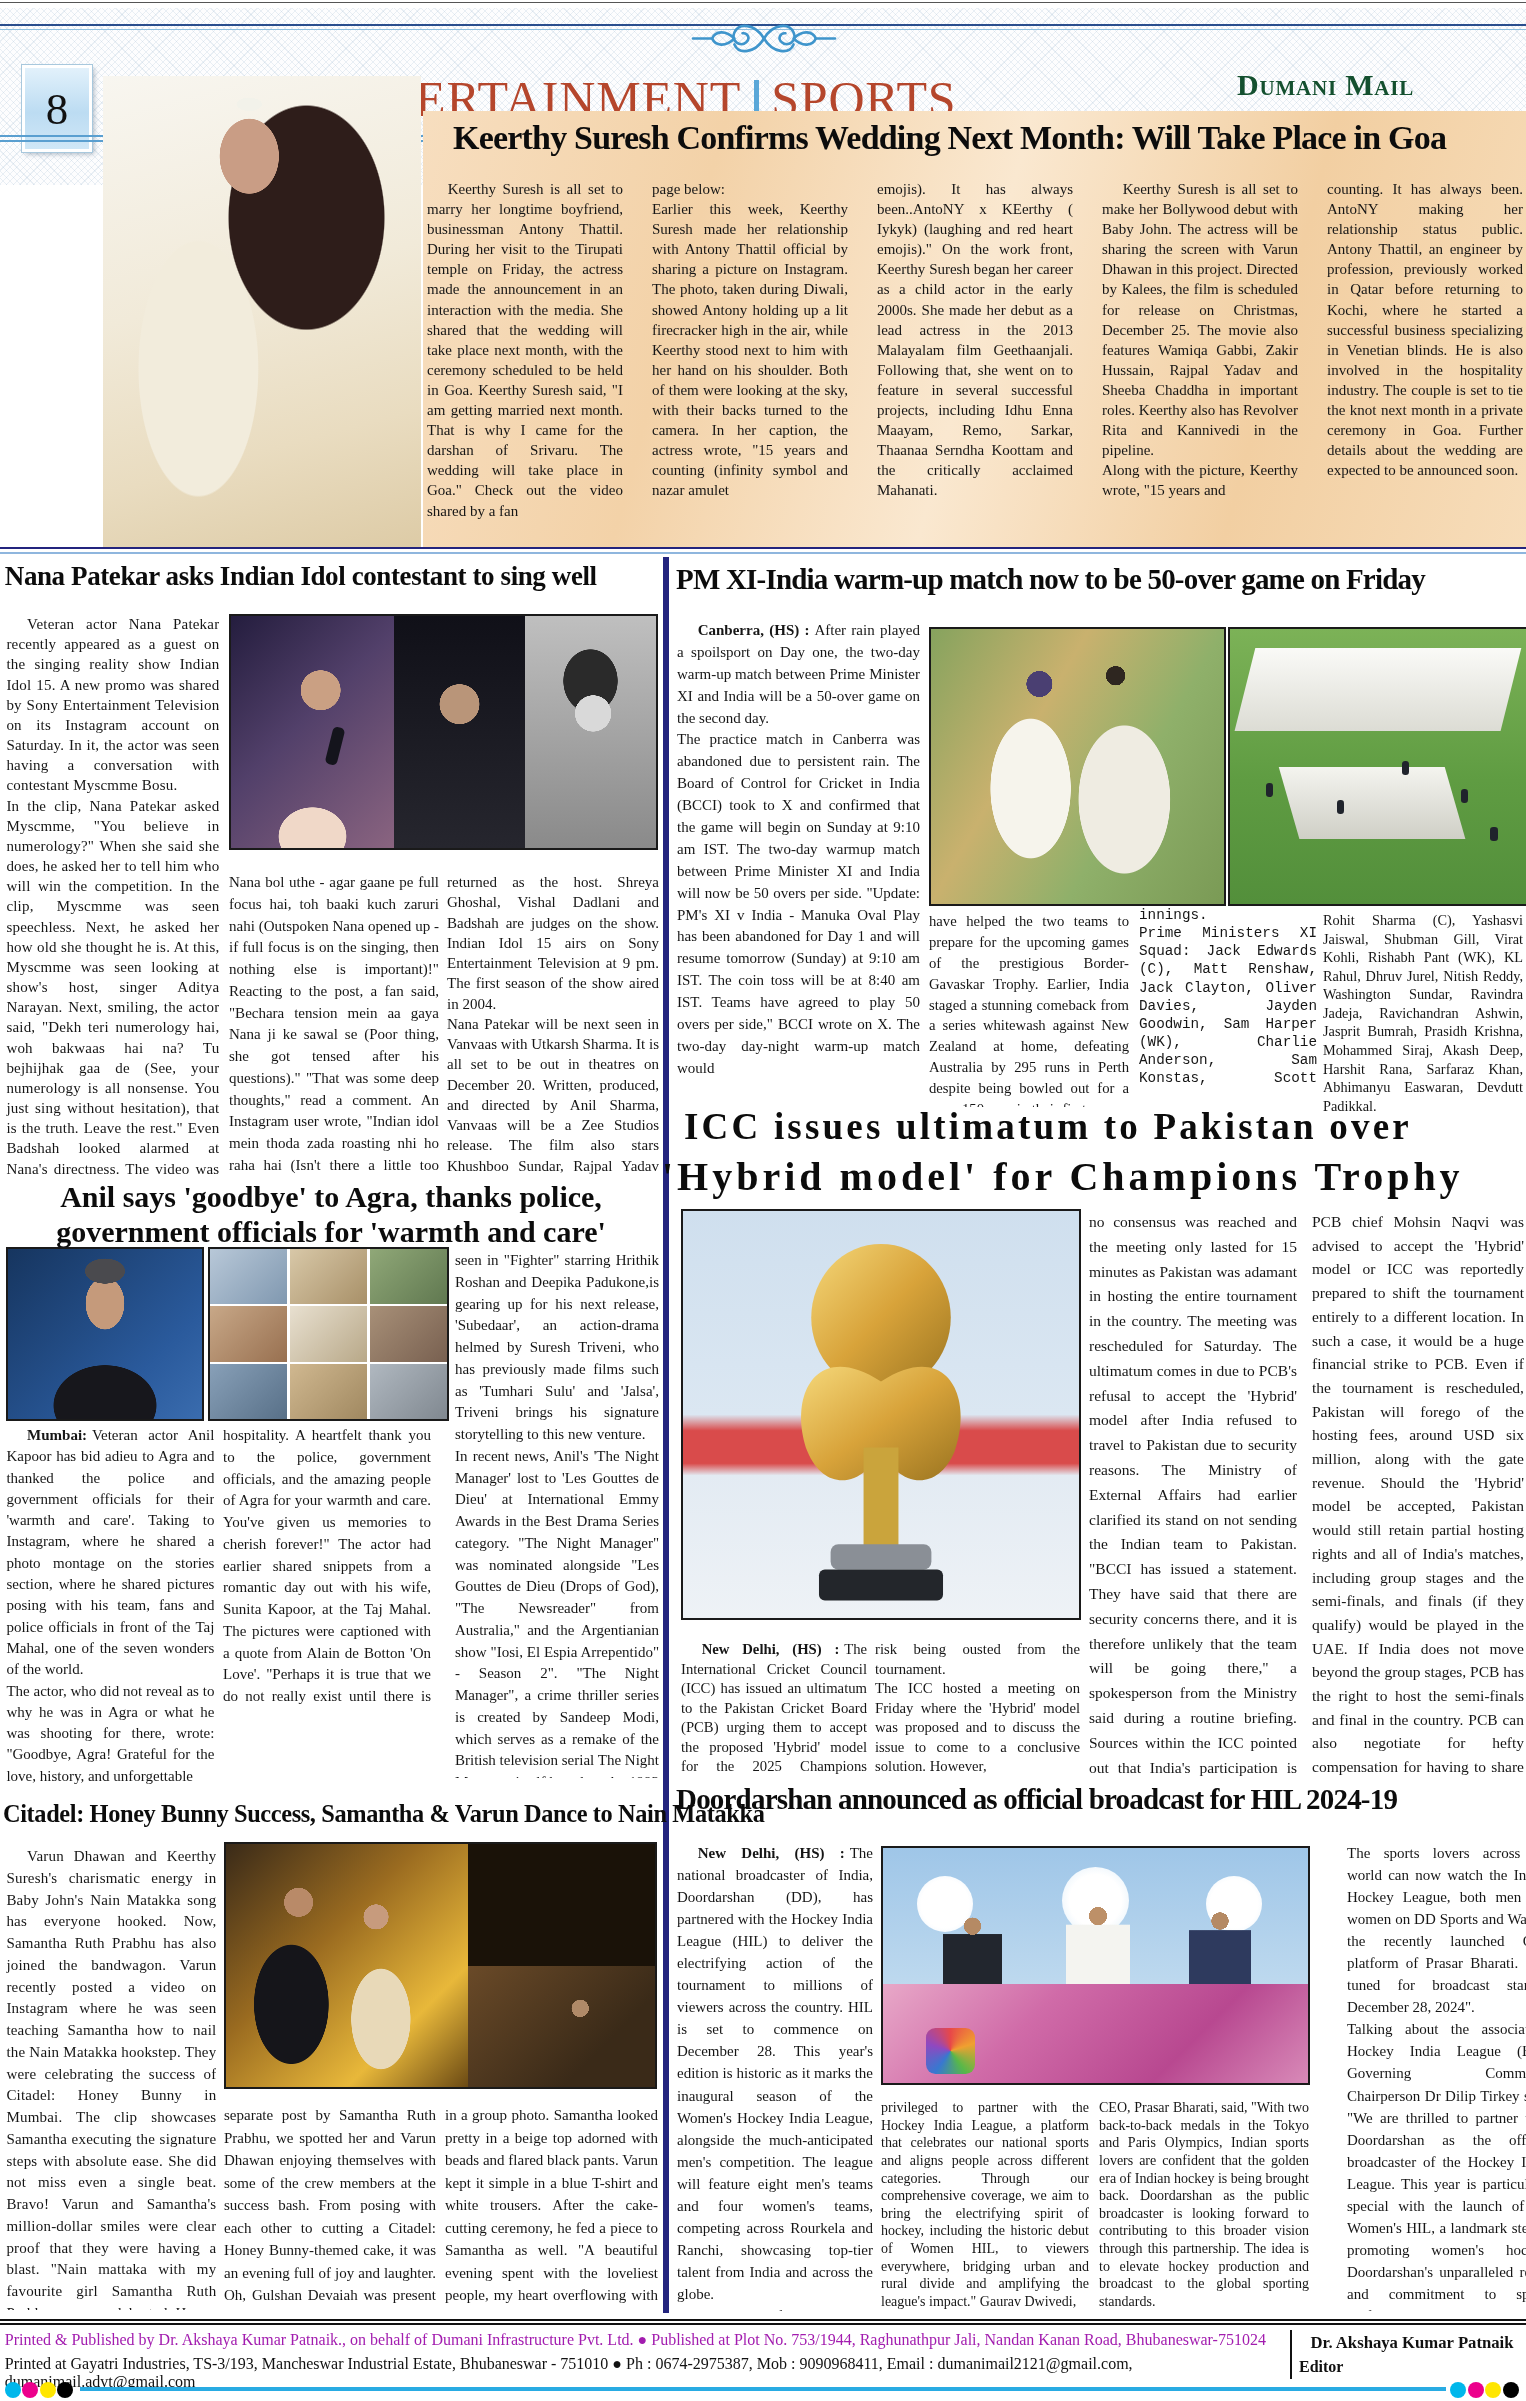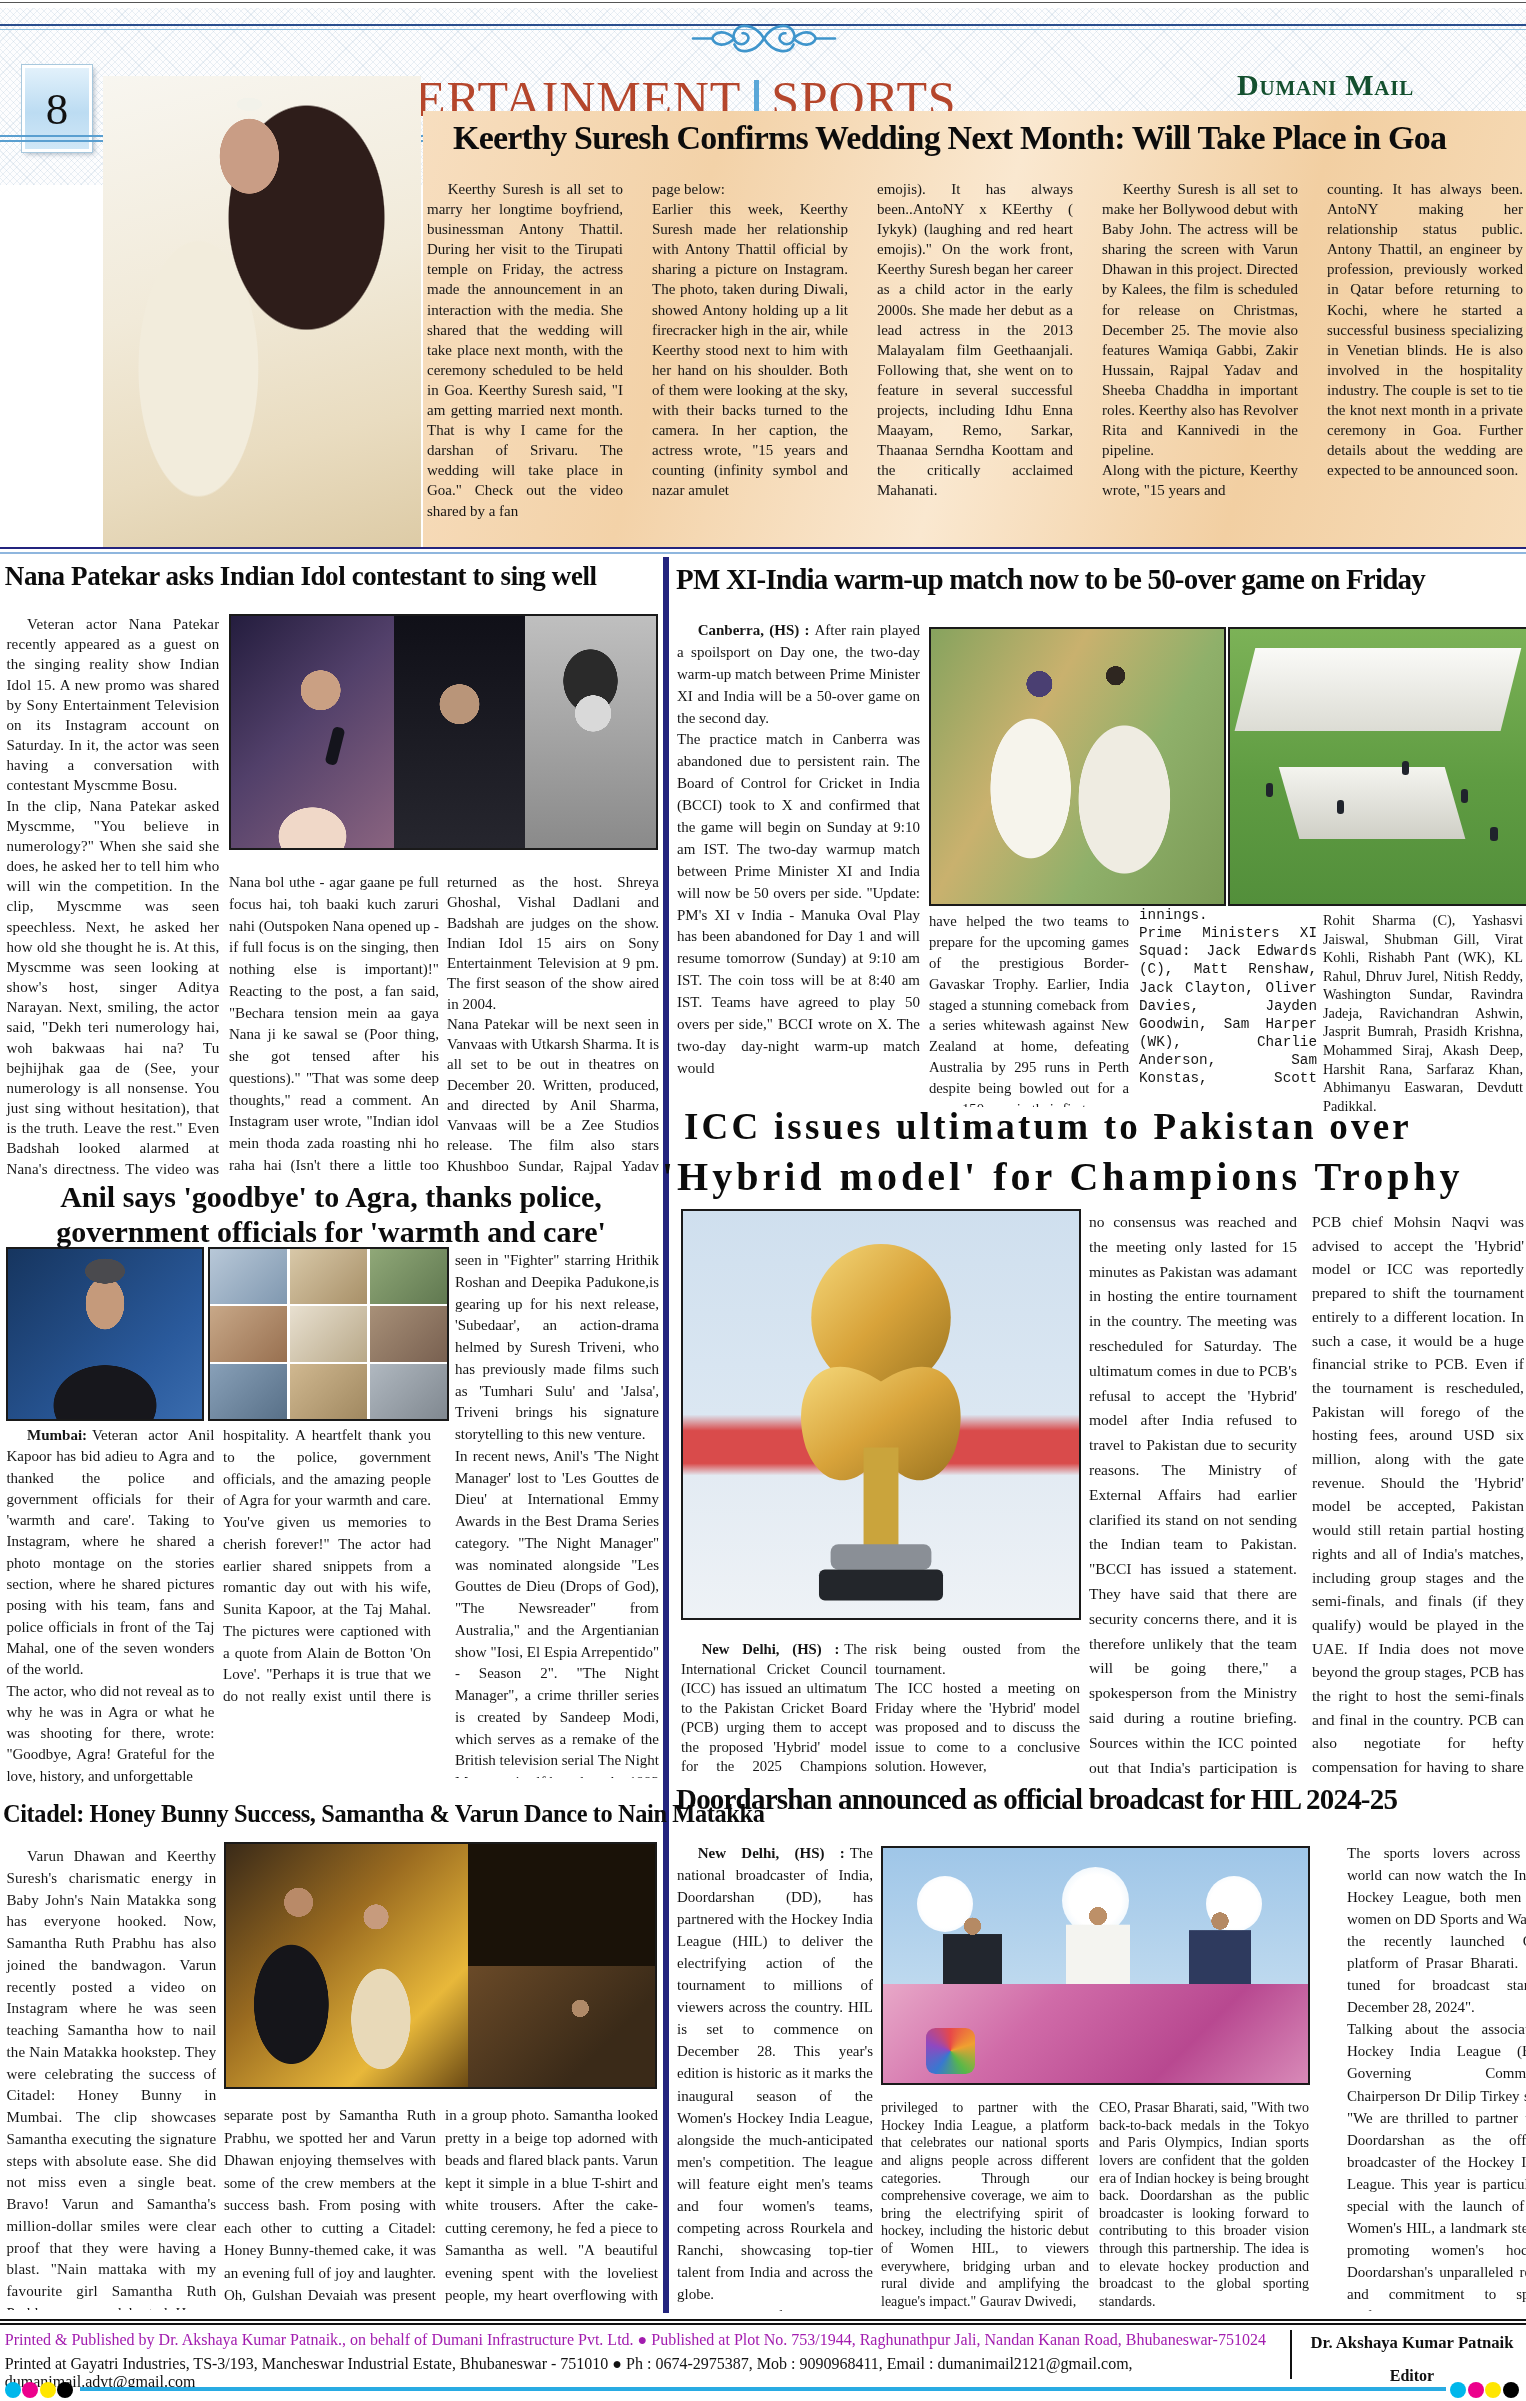--- a/index.html
+++ b/index.html
@@ -218,21 +218,21 @@
     linear-gradient(135deg,#3a2a18 0%,#9a6b20 40%,#e8b83a 75%,#6b4a14 100%);"></div>
   <div style="flex:1;display:flex;flex-direction:column;">
     <div style="flex:1;background:radial-gradient(circle 16px at 40% 40%, #caa488 0 60%, rgba(0,0,0,0) 61%),linear-gradient(135deg,#d8b040 0%,#a87820 60%,#severity 100%,#8a6418 100%);"></div>
     <div style="flex:1;background:radial-gradient(circle 14.3px at 60% 35%, #b08a68 0 60%, rgba(0,0,0,0) 61%),linear-gradient(135deg,#6a4a28 0%,#3a2a18 70%);"></div>
   </div>
 </div>
 
 <div class="col" style="left:224px;top:2104px;width:212px;height:208px;font-size:15px;line-height:1.5;">separate post by Samantha Ruth Prabhu, we spotted her and Varun Dhawan enjoying themselves with some of the crew members at the success bash. From posing with each other to cutting a Citadel: Honey Bunny-themed cake, it was an evening full of joy and laughter. Oh, Gulshan Devaiah was present at the party too. He flashed a beaming smile</div>
 <div class="col" style="left:445px;top:2104px;width:213px;height:208px;font-size:15px;line-height:1.5;">in a group photo. Samantha looked pretty in a beige top adorned with beads and flared black pants. Varun kept it simple in a blue T-shirt and white trousers. After the cake-cutting ceremony, he fed a piece to Samantha as well. "A beautiful evening spent with the loveliest people, my heart overflowing with gratitude," read the caption.</div>
 
-<div class="headline nowrap" style="left:676px;top:1783px;width:848px;font-size:29px;letter-spacing:-0.8px;">Doordarshan announced as official broadcast for HIL 2024-25</div>
+<div class="headline nowrap" style="left:676px;top:1783px;width:848px;font-size:29px;letter-spacing:-0.8px;">Doordarshan announced as official broadcast for HIL 2024-19</div>
 <div class="col ind" style="left:677px;top:1842px;width:196px;height:469px;font-size:15px;line-height:1.47;"><span class="dl">New Delhi, (HS) :</span><span>The national broadcaster of India, Doordarshan (DD), has partnered with the Hockey India League (HIL) to deliver the electrifying action of the tournament to millions of viewers across the country. HIL is set to commence on December 28. This year's edition is historic as it marks the inaugural season of the Women's Hockey India League, alongside the much-anticipated men's competition. The league will feature eight men's teams and four women's teams, competing across Rourkela and Ranchi, showcasing top-tier talent from India and across the globe.
 The addition of the women's league underscores Hockey India's commitment to advancing gender inclusivity in sports and promoting women's hockey on a grand stage. Navneet Sehgal, Chairman, Prasar Bharati, said, "Prasar Bharati is</span></div>
 
 <div class="photo framed" style="left:881px;top:1846px;width:425px;height:235px;position:absolute;background:linear-gradient(180deg,#9fc6e8 0%,#bcd8ee 55%,#d8e6f2 100%);">
   <div style="position:absolute;left:8%;top:12%;width:56px;height:56px;border-radius:50%;background:radial-gradient(circle,#ffffff 60%,#e8f2fa 100%);"></div>
   <div style="position:absolute;left:42%;top:8%;width:67px;height:67px;border-radius:50%;background:radial-gradient(circle,#ffffff 55%,#dcecf8 100%);"></div>
   <div style="position:absolute;left:76%;top:12%;width:56px;height:56px;border-radius:50%;background:radial-gradient(circle,#ffffff 60%,#e8f2fa 100%);"></div>
   <div style="position:absolute;left:14%;top:28%;width:59px;height:76px;background:radial-gradient(circle 14.3px at 50% 16%, #b58a64 0 60%, rgba(0,0,0,0) 61%),linear-gradient(180deg,rgba(0,0,0,0) 26%,#22262e 27%);"></div>
   <div style="position:absolute;left:43%;top:24%;width:64px;height:81px;background:radial-gradient(circle 15px at 50% 15%, #bd9068 0 60%, rgba(0,0,0,0) 61%),linear-gradient(180deg,rgba(0,0,0,0) 25%,#f4f4f0 26%);"></div>
   <div style="position:absolute;left:72%;top:26%;width:62px;height:80px;background:radial-gradient(circle 14.3px at 50% 15%, #b58a64 0 60%, rgba(0,0,0,0) 61%),linear-gradient(180deg,rgba(0,0,0,0) 26%,#2e3a5e 27%);"></div>
@@ -246,21 +246,21 @@
 Talking about the association, Hockey India League (HIL) Governing Committee Chairperson Dr Dilip Tirkey said, "We are thrilled to partner with Doordarshan as the official broadcaster of the Hockey India League. This year is particularly special with the launch of the Women's HIL, a landmark step in promoting women's hockey. Doordarshan's unparalleled reach and commitment to sports perfectly align with our vision of taking hockey to every corner of the nation. Together, we aim to inspire millions and elevate the HIL to unprecedented heights.</div>
 
 <div class="hline" style="top:2319px;height:1.6px;background:#111;"></div>
 <div class="hline" style="top:2323px;height:1.6px;background:#111;"></div>
 
 <div class="abs" style="left:4.8px;top:2331px;width:1272px;font-size:16px;color:#a21caf;">Printed &amp; Published by Dr. Akshaya Kumar Patnaik., on behalf of Dumani Infrastructure Pvt. Ltd. ● Published at Plot No. 753/1944, Raghunathpur Jali, Nandan Kanan Road, Bhubaneswar-751024</div>
 <div class="abs" style="left:4.8px;top:2355px;width:1272px;font-size:16px;color:#111;">Printed at Gayatri Industries, TS-3/193, Mancheswar Industrial Estate, Bhubaneswar - 751010 ● Ph : 0674-2975387, Mob : 9090968411, Email : dumanimail2121@gmail.com, dumanimail.advt@gmail.com</div>
 
 <div class="abs" style="left:1290px;top:2330px;width:2.4px;height:49px;background:#111;"></div>
 <div class="abs" style="left:1299px;top:2333px;width:226px;text-align:center;font-size:16.7px;font-weight:bold;color:#111;">Dr. Akshaya Kumar Patnaik</div>
-<div class="abs" style="left:1299px;top:2358px;width:226px;text-align:center;font-size:16px;font-weight:bold;color:#111;margin-top:9px;">Editor</div>
+<div class="abs" style="left:1299px;top:2358px;width:226px;text-align:left;font-size:16px;font-weight:bold;color:#111;">Editor</div>
 
 <div class="dot" style="left:4.8px;top:2382px;background:#00b7eb;"></div>
 <div class="dot" style="left:22px;top:2382px;background:#ec008c;"></div>
 <div class="dot" style="left:40px;top:2382px;background:#ffe600;"></div>
 <div class="dot" style="left:57px;top:2382px;background:#000000;"></div>
 <div class="abs" style="left:80px;top:2387px;width:1366px;height:4px;background:#29abe2;"></div>
 <div class="dot" style="left:1450px;top:2382px;background:#00b7eb;"></div>
 <div class="dot" style="left:1468px;top:2382px;background:#ec008c;"></div>
 <div class="dot" style="left:1485px;top:2382px;background:#ffe600;"></div>
 <div class="dot" style="left:1503px;top:2382px;background:#000000;"></div>

